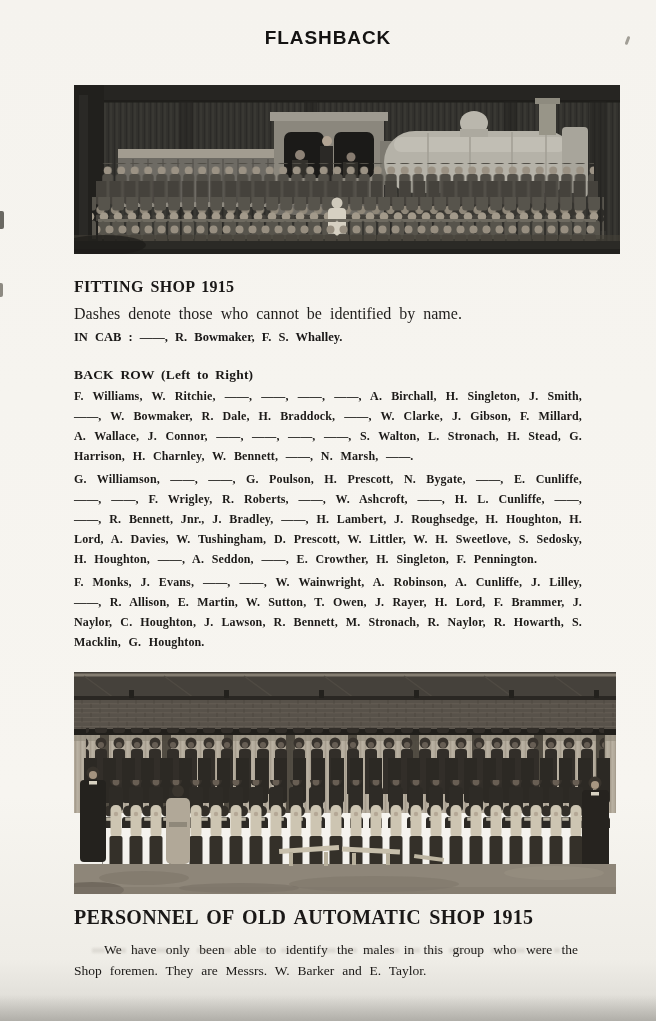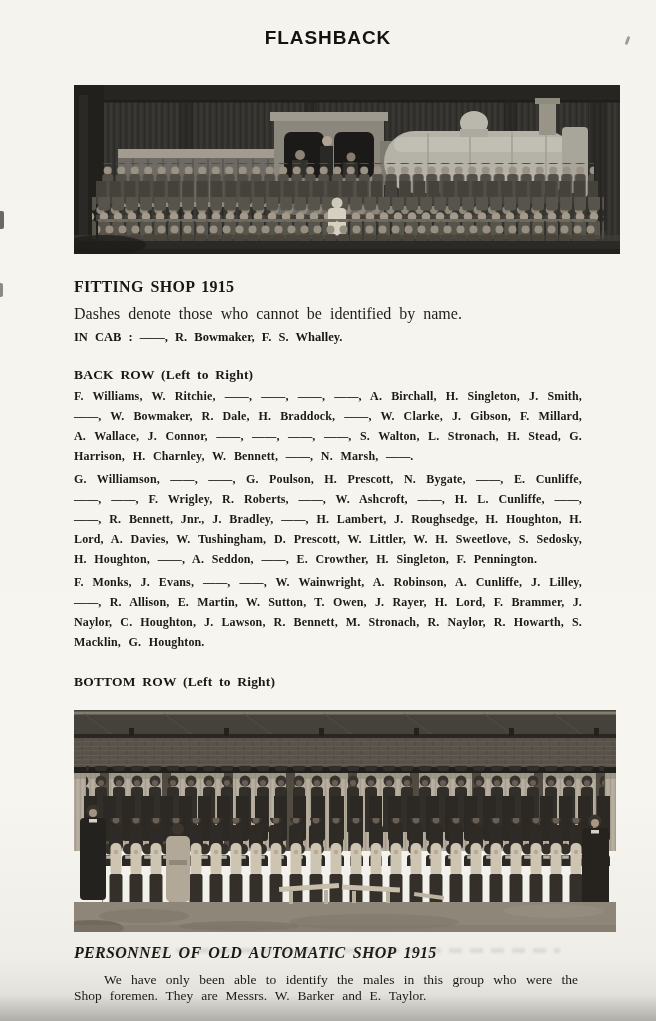--- a/index.html
+++ b/index.html
@@ -30,24 +30,24 @@
   .row-block{margin-top:0;}
   .row-header{
     margin-top:22px;font-size:13.5px;font-weight:700;word-spacing:3px;letter-spacing:.2px;
   }
   .row-names{
     margin-top:3px;font-size:12px;font-weight:700;line-height:20px;
     word-spacing:4.5px;letter-spacing:.15px;text-align:justify;text-align-last:left;
     color:#1c1a18;
   }
   .shop-heading2{
-    margin:12px 0 0 0;font-size:16px;font-weight:700;letter-spacing:.3px;word-spacing:3px;font-style:italic;
+    margin:12px 0 0 0;font-size:20px;font-weight:700;letter-spacing:.3px;word-spacing:3px;
   }
   .para{
-    margin:10px 4px 0 0;font-size:13.5px;line-height:16px;word-spacing:4.5px;
+    margin:10px 4px 0 0;font-size:13.5px;line-height:21px;word-spacing:4.5px;
     text-align:justify;text-align-last:left;text-indent:30px;color:#1b1917;
   }
   
   .tick-a{position:absolute;left:0;top:211px;width:4px;height:18px;background:#6a6862;border-radius:0 2px 2px 0;}
   .tick-b{position:absolute;left:0;top:283px;width:3px;height:14px;background:#8d8a82;border-radius:0 2px 2px 0;}
   .mark-tr{position:absolute;left:626px;top:36px;width:3px;height:9px;background:#a19e96;transform:rotate(20deg);border-radius:2px;}
   .ghost-line{
     position:absolute;left:92px;top:948px;width:468px;height:5px;opacity:.55;
     background:repeating-linear-gradient(90deg,rgba(125,120,110,.28) 0 13px,transparent 13px 21px);
     filter:blur(1px);
@@ -165,21 +165,20 @@
 
     <div class="row-block">
       <div class="row-names">G. Williamson, ——, ——, G. Poulson, H. Prescott, N. Bygate, ——, E. Cunliffe, ——, ——, F. Wrigley, R. Roberts, ——, W. Ashcroft, ——, H. L. Cunliffe, ——, ——, R. Bennett, Jnr., J. Bradley, ——, H. Lambert, J. Roughsedge, H. Houghton, H. Lord, A. Davies, W. Tushingham, D. Prescott, W. Littler, W. H. Sweetlove, S. Sedosky, H. Houghton, ——, A. Seddon, ——, E. Crowther, H. Singleton, F. Pennington.</div>
     </div>
 
     <div class="row-block">
       <div class="row-names">F. Monks, J. Evans, ——, ——, W. Wainwright, A. Robinson, A. Cunliffe, J. Lilley, ——, R. Allison, E. Martin, W. Sutton, T. Owen, J. Rayer, H. Lord, F. Brammer, J. Naylor, C. Houghton, J. Lawson, R. Bennett, M. Stronach, R. Naylor, R. Howarth, S. Macklin, G. Houghton.</div>
     </div>
 
     <div class="row-block">
-      <div class="row-header">BOTTOM ROW (Left to Right)</div>
     </div>
 
     <div class="photo photo2" role="img" aria-label="Personnel of the Old Automatic Shop in 1915, rows of women workers with two male foremen outside the shop">
       <svg width="542" height="222" viewBox="0 0 542 222" xmlns="http://www.w3.org/2000/svg">
         <defs>
           <pattern id="corrW" width="5" height="10" patternUnits="userSpaceOnUse">
             <rect width="5" height="10" fill="#b3aa9b"></rect>
             <path d="M1.5 0V10" stroke="#a69d8e" stroke-width="1.2"></path>
             <path d="M3.8 0V10" stroke="#bcb4a5" stroke-width="1"></path>
           </pattern>

